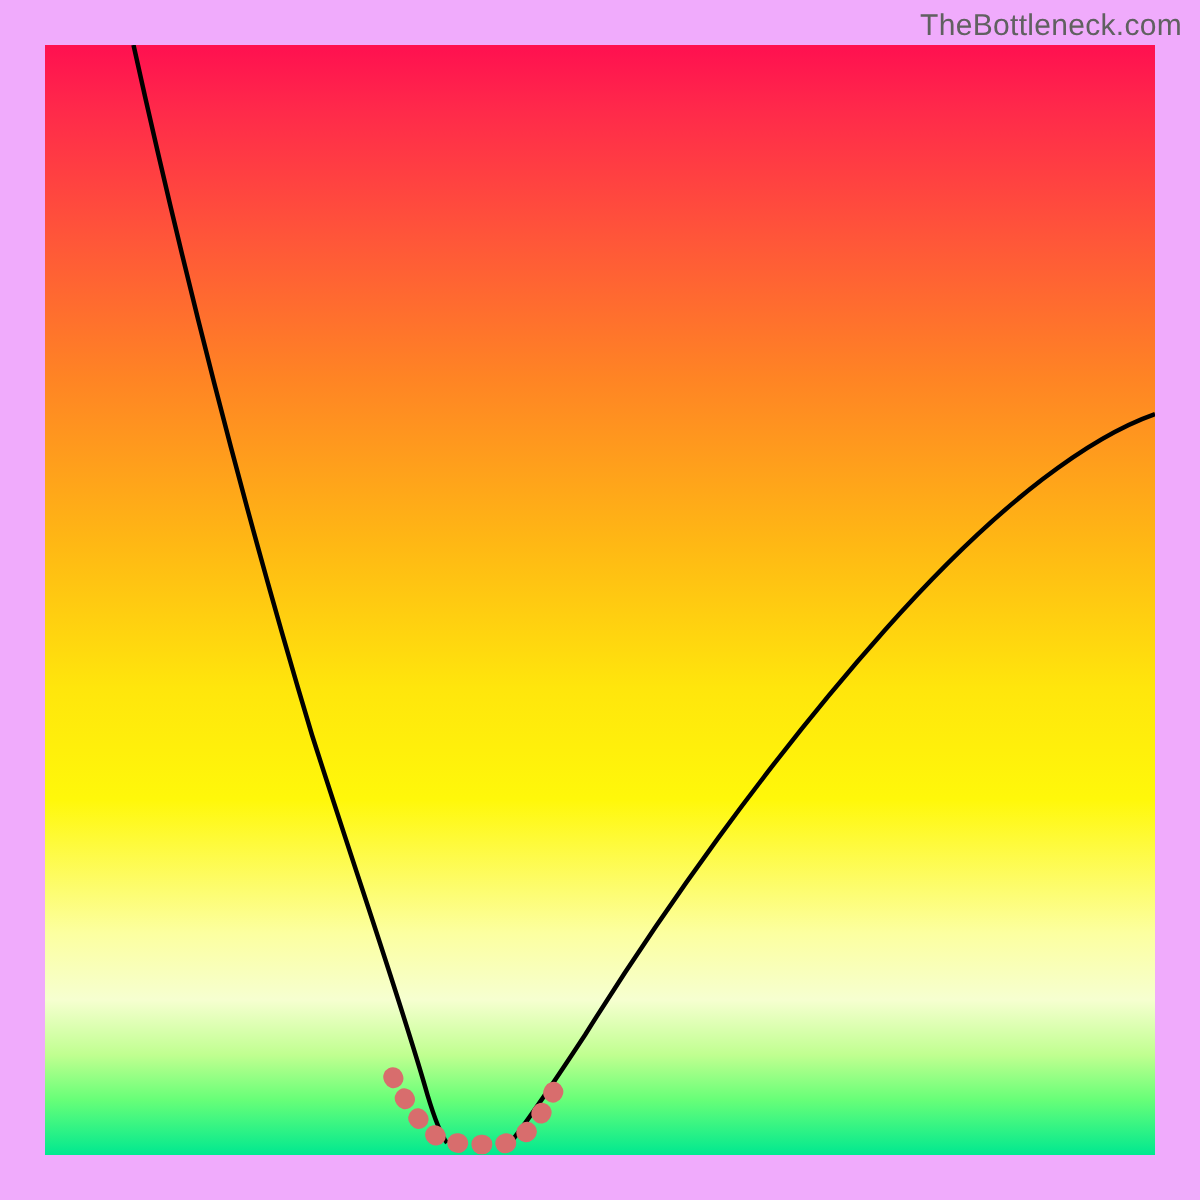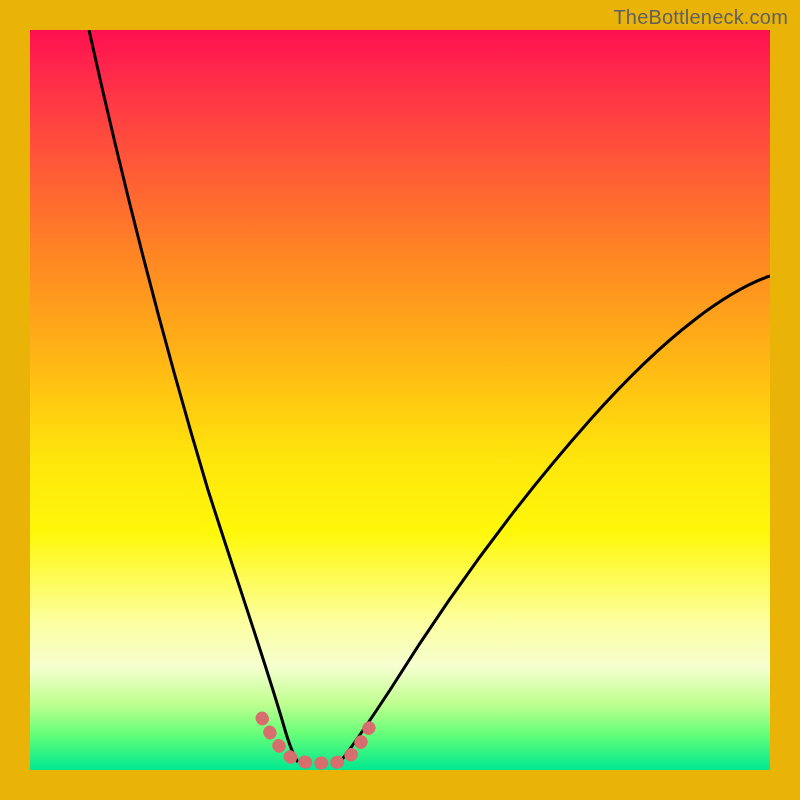--- a/index.html
+++ b/index.html
@@ -10,21 +10,21 @@
     background: #000;
     font-family: Arial, Helvetica, sans-serif;
     overflow: hidden;
   }
   .frame {
     position: absolute;
     top: 0;
     left: 0;
     width: 800px;
     height: 800px;
-    background: #eab308;
+    background: #f0abfc;
   }
   .plot-area {
     position: absolute;
     top: 30px;
     left: 30px;
     width: 740px;
     height: 740px;
     overflow: hidden;
   }
   .gradient {

